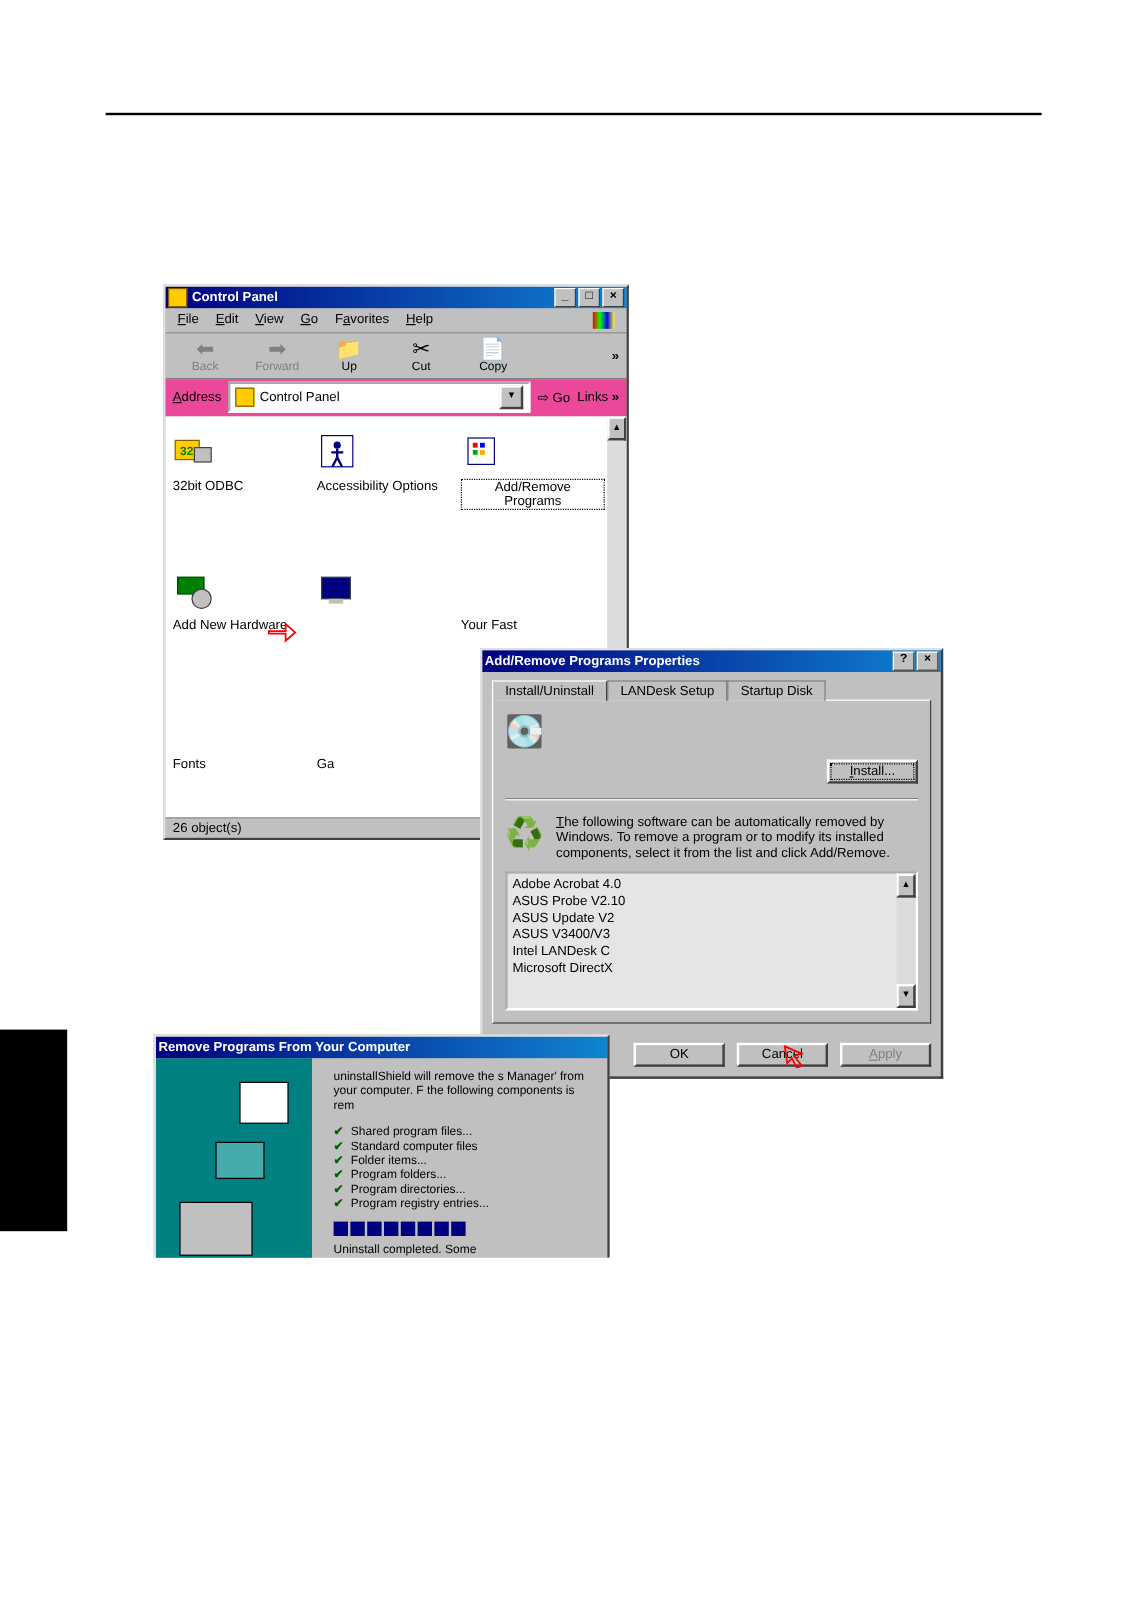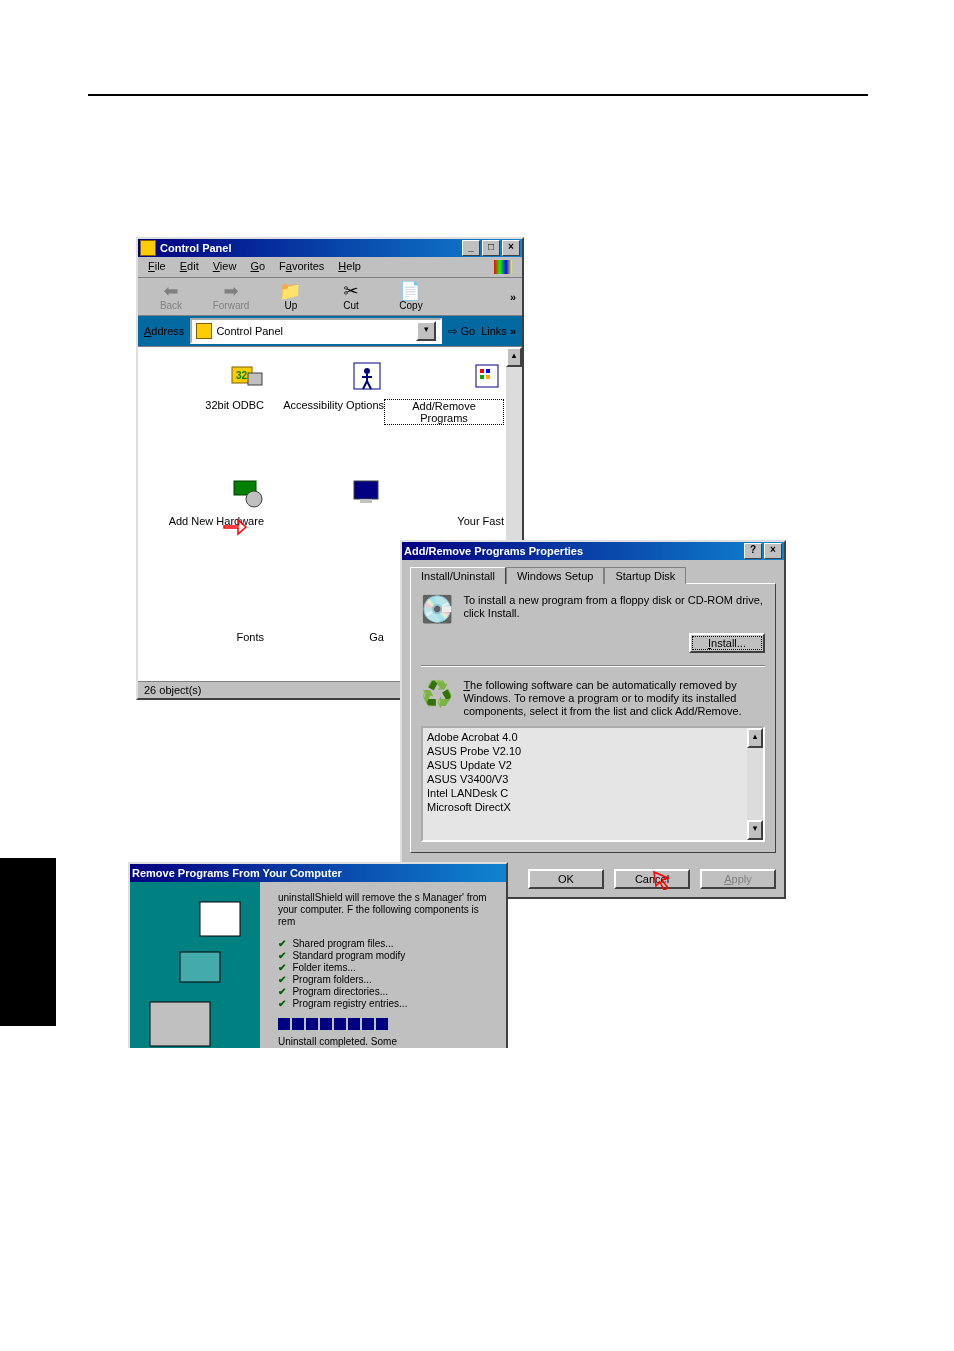--- a/index.html
+++ b/index.html
@@ -12,26 +12,26 @@
   .btn.focus{outline:1px dotted #000;outline-offset:-4px;}
   .titlebar{background:linear-gradient(90deg,#000080,#1084d0);color:#fff;font-weight:bold;display:flex;align-items:center;height:18px;padding:0 2px;}
   .titlebar .spacer{flex:1;}
   .tbtn{width:16px;height:14px;margin-left:2px;border:1px solid;border-color:#fff #404040 #404040 #fff;background:#c0c0c0;color:#000;font-size:10px;line-height:12px;text-align:center;font-weight:bold;}
   .menu{display:flex;gap:14px;padding:3px 10px;background:#c0c0c0;border-bottom:1px solid #808080;}
   .menu span u{text-decoration:underline;}
   .toolbar{display:flex;align-items:center;gap:6px;padding:4px 6px;background:#c0c0c0;border-bottom:1px solid #808080;}
   .tool{display:flex;flex-direction:column;align-items:center;width:54px;color:#808080;font-size:10px;}
   .tool.enabled{color:#000;}
   .tool .glyph{font-size:18px;line-height:18px;}
-  .addrbar{display:flex;align-items:center;gap:6px;padding:2px 6px;background:#0369a1;border-bottom:1px solid #808080;}
+  .addrbar{display:flex;align-items:center;gap:6px;padding:2px 6px;background:#ec4899;border-bottom:1px solid #808080;}
   .addrfield{flex:1;display:flex;align-items:center;gap:4px;border:2px inset #fff;background:#fff;padding:1px 4px;}
   .dropbtn{width:16px;height:16px;border:2px solid;border-color:#fff #404040 #404040 #fff;background:#c0c0c0;text-align:center;font-size:9px;line-height:12px;}
   .cp-body{position:relative;background:#fff;height:334px;overflow:hidden;}
   .cp-grid{display:grid;grid-template-columns:repeat(3,120px);grid-auto-rows:112px;gap:4px 0;padding:6px 6px;}
-  .cp-item{display:flex;flex-direction:column;align-items:flex-end;justify-content:flex-start;text-align:center;font-size:11px;}
+  .cp-item{display:flex;flex-direction:column;align-items:flex-start;justify-content:flex-start;text-align:center;font-size:11px;}
   .cp-item .ic{width:34px;height:34px;margin:6px 0 6px;}
   .cp-item.sel .lbl{border:1px dotted #000;padding:0 2px;}
   .scrollbar{position:absolute;right:0;top:0;bottom:0;width:16px;background:#dcdcdc;}
   .scrollbar .up,.scrollbar .down{height:16px;border:2px solid;border-color:#fff #404040 #404040 #fff;background:#c0c0c0;text-align:center;font-size:9px;line-height:12px;}
   .scrollbar .down{position:absolute;bottom:0;left:0;right:0;}
   .status{border-top:1px solid #808080;background:#c0c0c0;padding:2px 6px;font-size:11px;}
   
   .ic svg{width:34px;height:34px;}
   
   .tabs{display:flex;gap:0;margin:6px 8px 0;}
@@ -193,27 +193,26 @@
 
 <div class="win" style="left:400px;top:540px;width:382px;">
   <div class="titlebar">
     <span>Add/Remove Programs Properties</span>
     <span class="spacer"></span>
     <span class="tbtn">?</span>
     <span class="tbtn">×</span>
   </div>
   <div class="tabs">
     <div class="tab active">Install/Uninstall</div>
-    <div class="tab">Windows Setup</div>
+    <div class="tab">LANDesk Setup</div>
     <div class="tab">Startup Disk</div>
   </div>
   <div class="tabpage">
     <div style="display:flex;gap:10px;">
       <span style="font-size:26px;">💽</span>
-      <div class="para" style="flex:1;">To install a new program from a floppy disk or CD-ROM drive, click Install.</div>
     </div>
     <div class="row-right">
       <span class="btn focus"><u>I</u>nstall...</span>
     </div>
     <div style="border-top:1px solid #808080;border-bottom:1px solid #fff;margin:12px 0;"></div>
     <div style="display:flex;gap:10px;">
       <span style="font-size:26px;">♻️</span>
       <div class="para" style="flex:1;"><u>T</u>he following software can be automatically removed by Windows. To remove a program or to modify its installed components, select it from the list and click Add/Remove.</div>
     </div>
     <div class="listbox">
@@ -255,21 +254,21 @@
       <rect x="70" y="20" width="40" height="34" fill="#fff" stroke="#000"></rect>
       <rect x="50" y="70" width="40" height="30" fill="#4aa" stroke="#000"></rect>
       <rect x="20" y="120" width="60" height="44" fill="#c0c0c0" stroke="#000"></rect>
       <rect x="30" y="180" width="70" height="50" fill="#eee" stroke="#000"></rect>
     </svg>
   </div>
   <div class="wiz-right">
     <div class="small">uninstallShield will remove the s Manager' from your computer. F the following components is rem</div>
     <div style="height:10px;"></div>
     <div class="small"><span class="chk">✔</span><span>Shared program files...</span></div>
-    <div class="small"><span class="chk">✔</span><span>Standard program modify</span></div>
+    <div class="small"><span class="chk">✔</span><span>Standard computer files</span></div>
     <div class="small"><span class="chk">✔</span><span>Folder items...</span></div>
     <div class="small"><span class="chk">✔</span><span>Program folders...</span></div>
     <div class="small"><span class="chk">✔</span><span>Program directories...</span></div>
     <div class="small"><span class="chk">✔</span><span>Program registry entries...</span></div>
     <div class="prog">
       <div></div>
           <div></div>
           <div></div>
           <div></div>
           <div></div>

